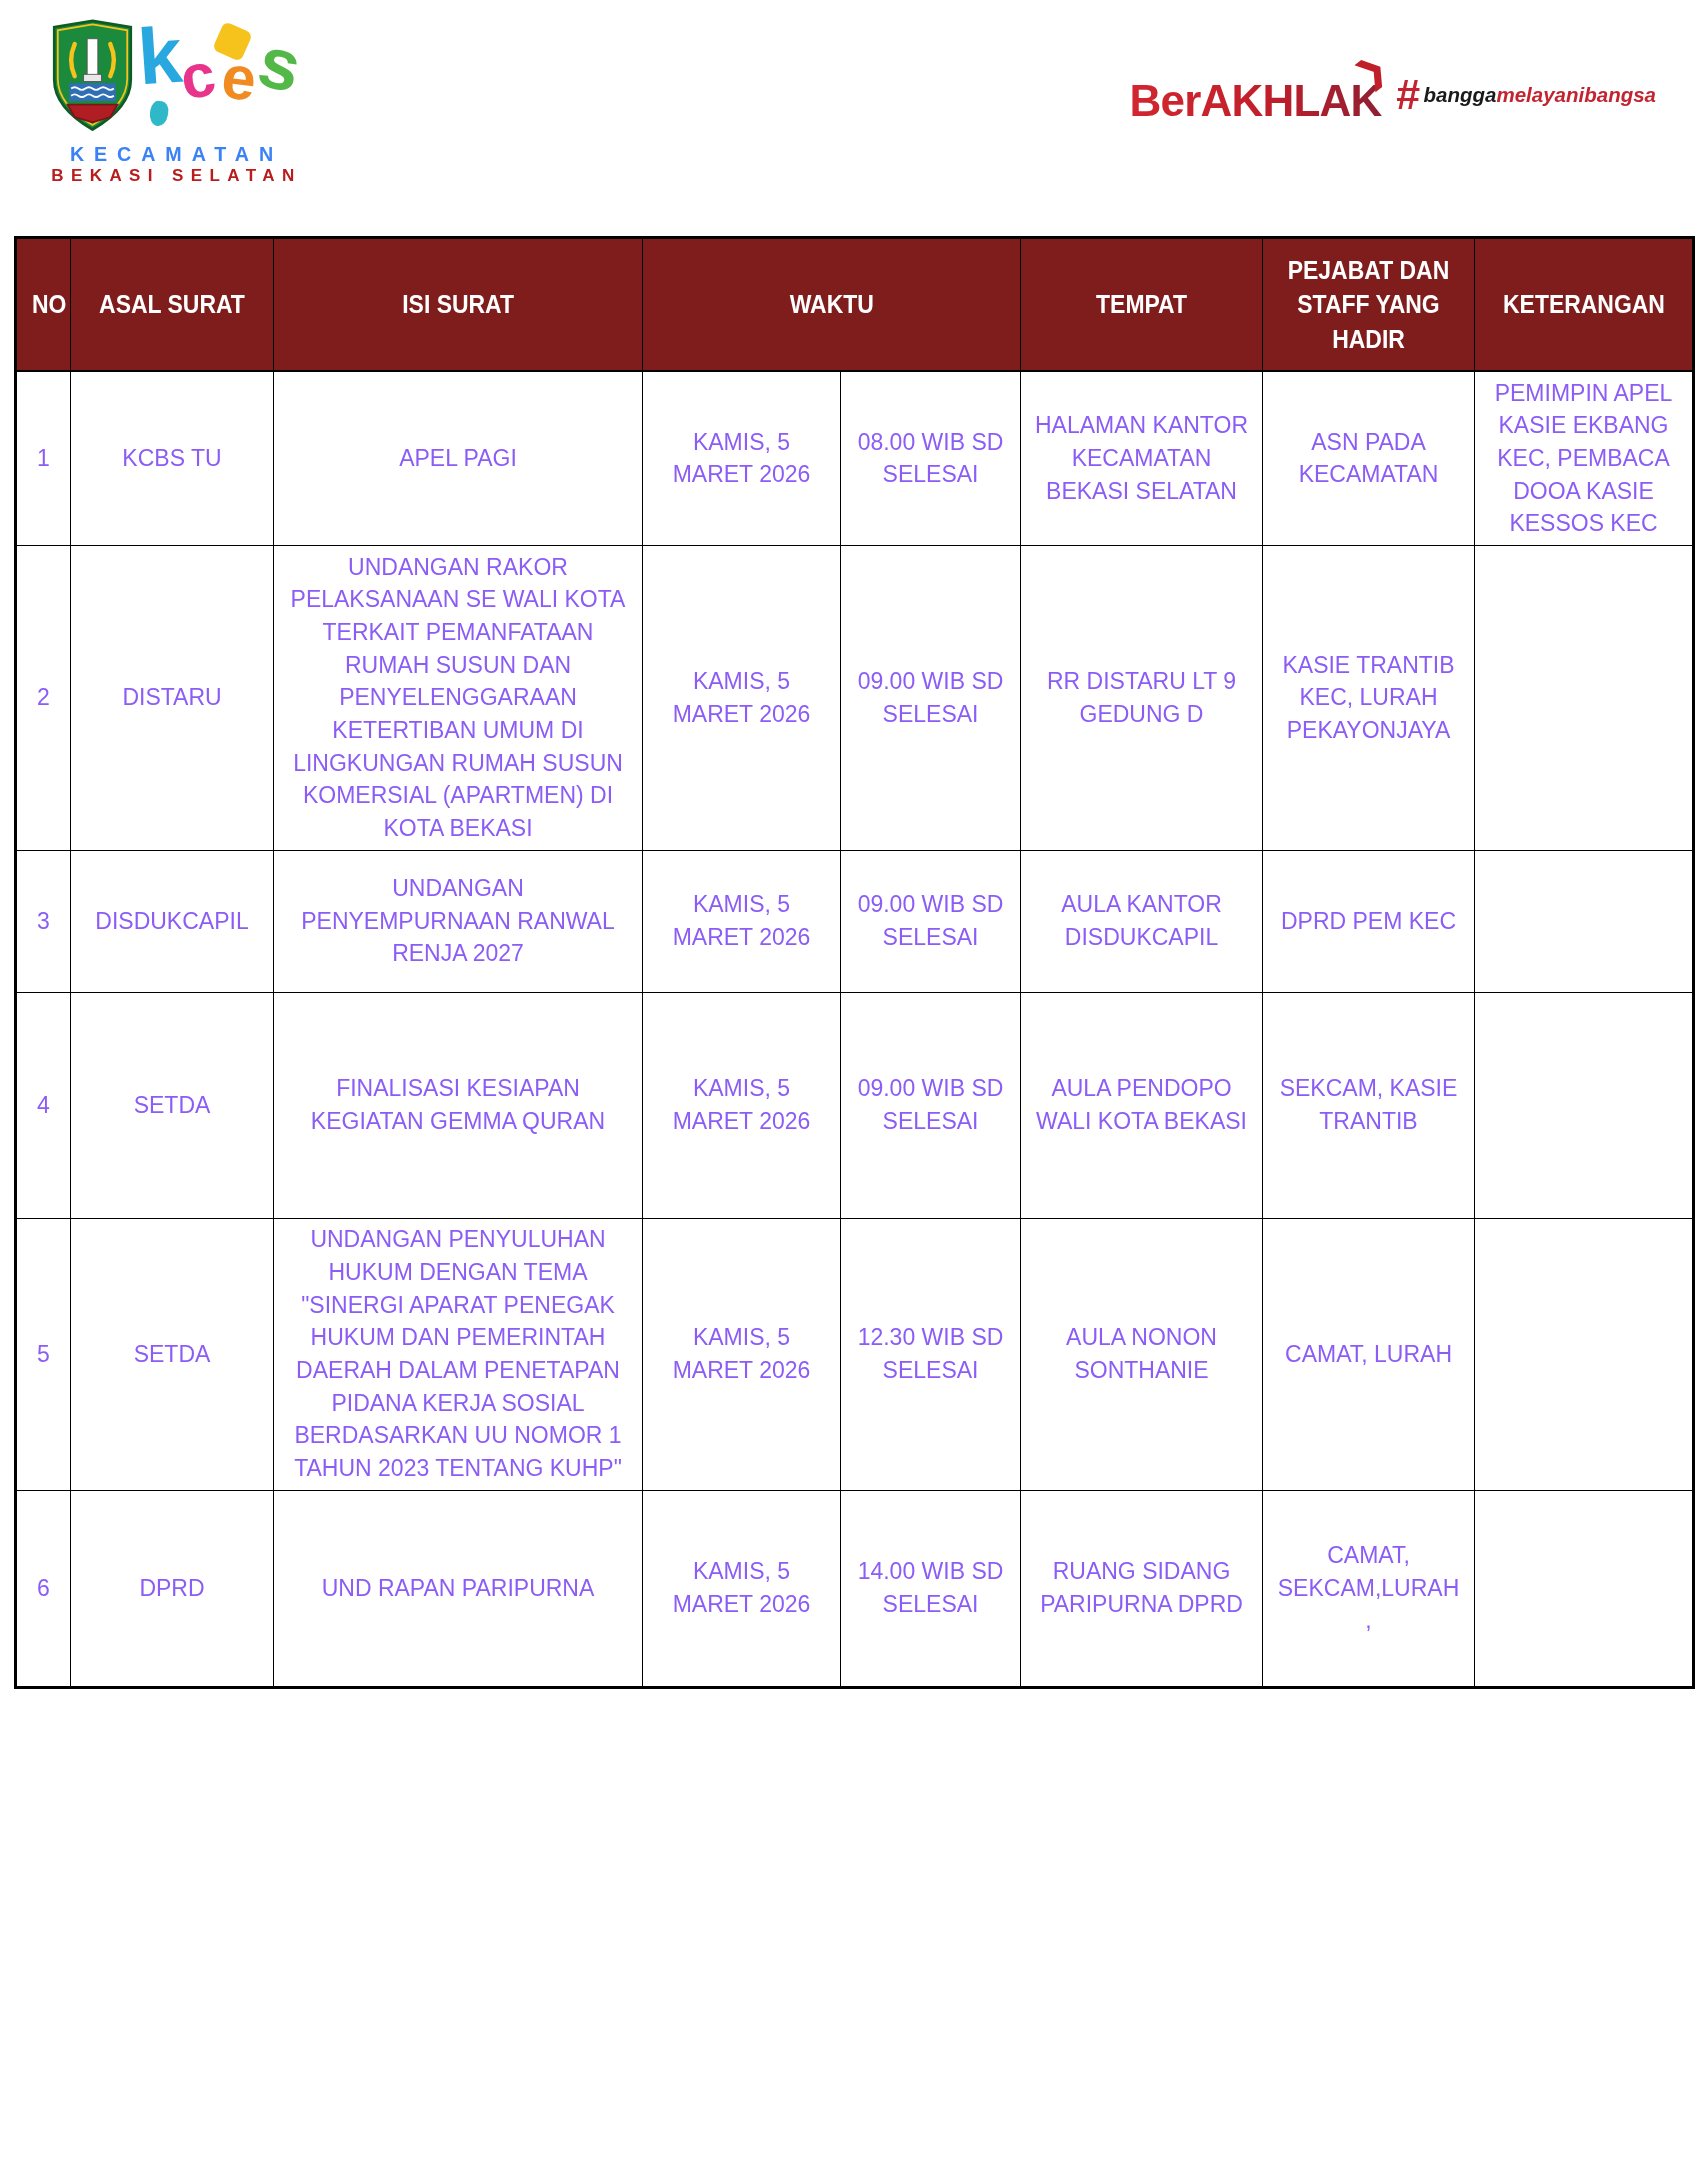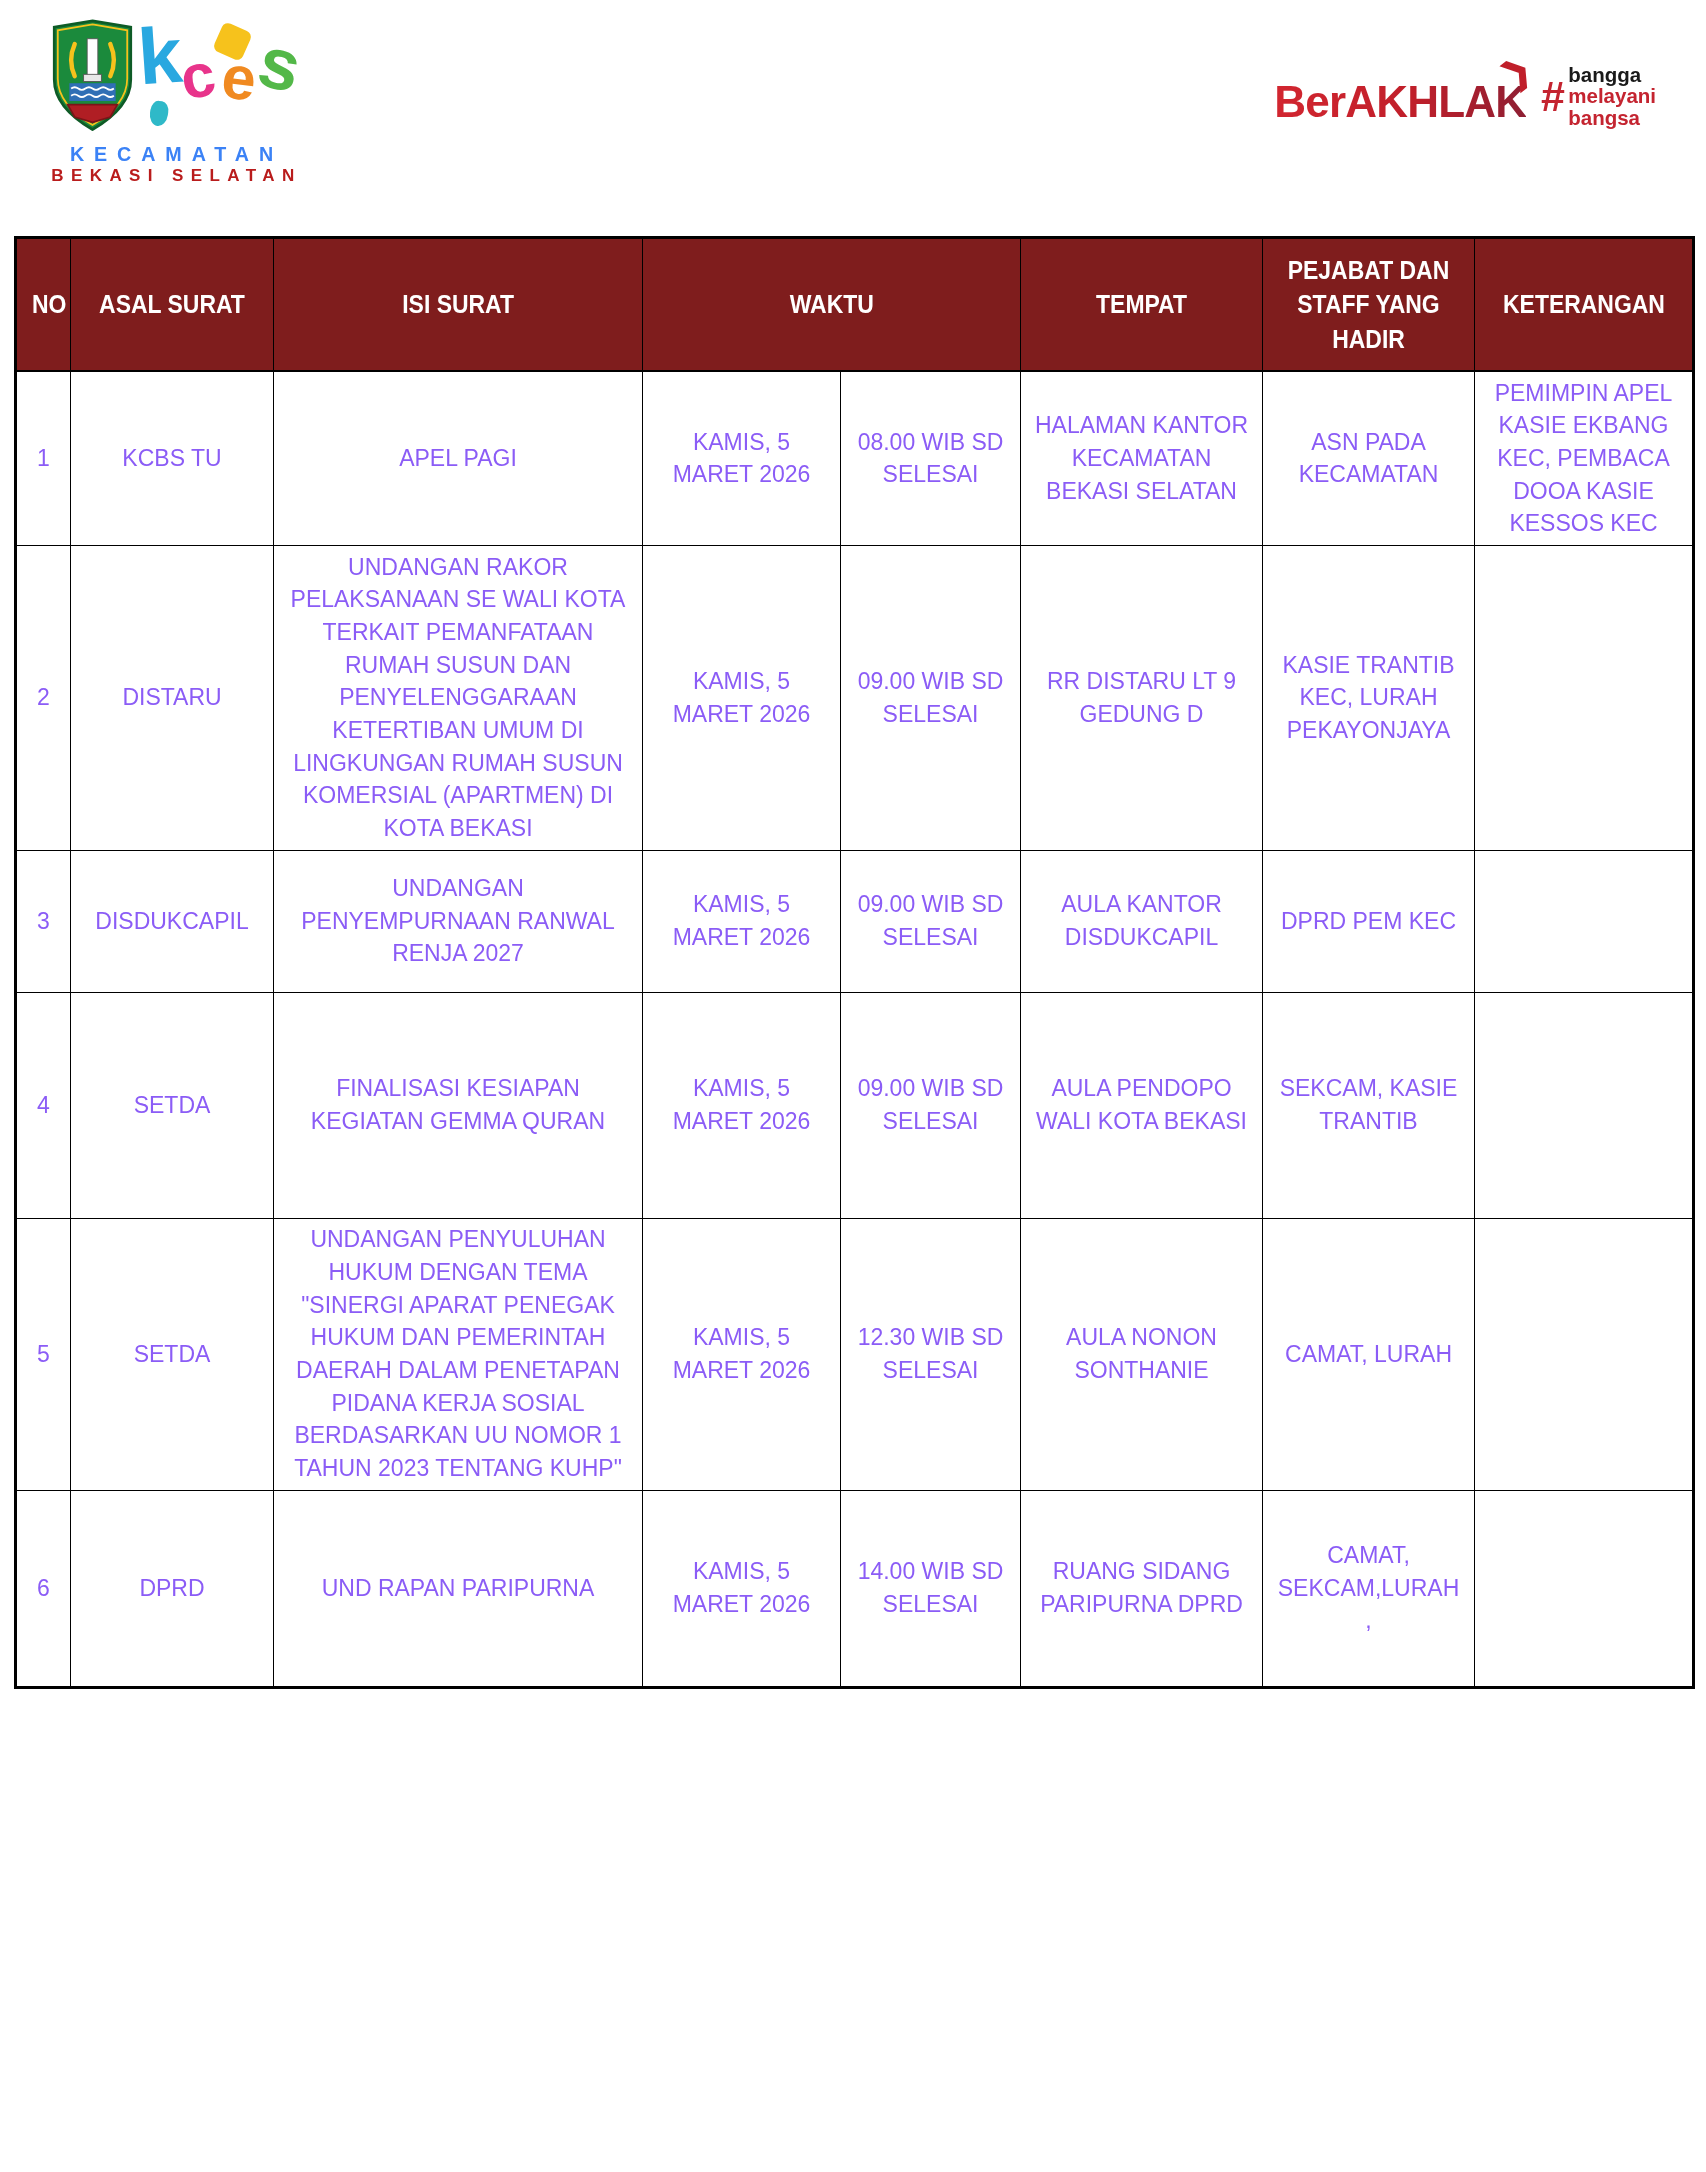--- a/index.html
+++ b/index.html
@@ -38,21 +38,21 @@
   
   .brand{position:absolute;right:51px;top:64px;display:flex;align-items:center;gap:14.8px;}
   .ba-word-wrap{position:relative;padding-top:11.5px;}
   .ba-word{font-size:44px;font-weight:800;letter-spacing:-0.8px;
     background:linear-gradient(90deg,#D22630 0%,#C01F2A 55%,#8E1F33 100%);
     -webkit-background-clip:text;background-clip:text;color:transparent;white-space:nowrap;}
   .ba-chevron{position:absolute;right:-3.3px;top:-13px;font-size:33px;font-weight:800;
     color:#C01F2A;transform:rotate(-38deg);}
   .ba-tag{display:flex;align-items:center;gap:3.3px;}
   .ba-hash{font-size:43px;font-weight:800;color:#C42430;line-height:.9;}
-  .ba-words{display:flex;flex-direction:column;font-size:20.5px;font-weight:700;line-height:1.04;text-align:left;}
+  .ba-words{display:flex;flex-direction:row;font-size:20.5px;font-weight:700;line-height:1.04;text-align:left;font-style:italic;}
   .ba-w1{color:#1a1a1a;}
   .ba-w2{color:#C42430;}
   .ba-w3{color:#C42430;}
 
   
   table.schedule{
     position:absolute;left:14px;top:236px;width:1678px;
     border-collapse:collapse;table-layout:fixed;
     border:3.3px solid #000;
   }

